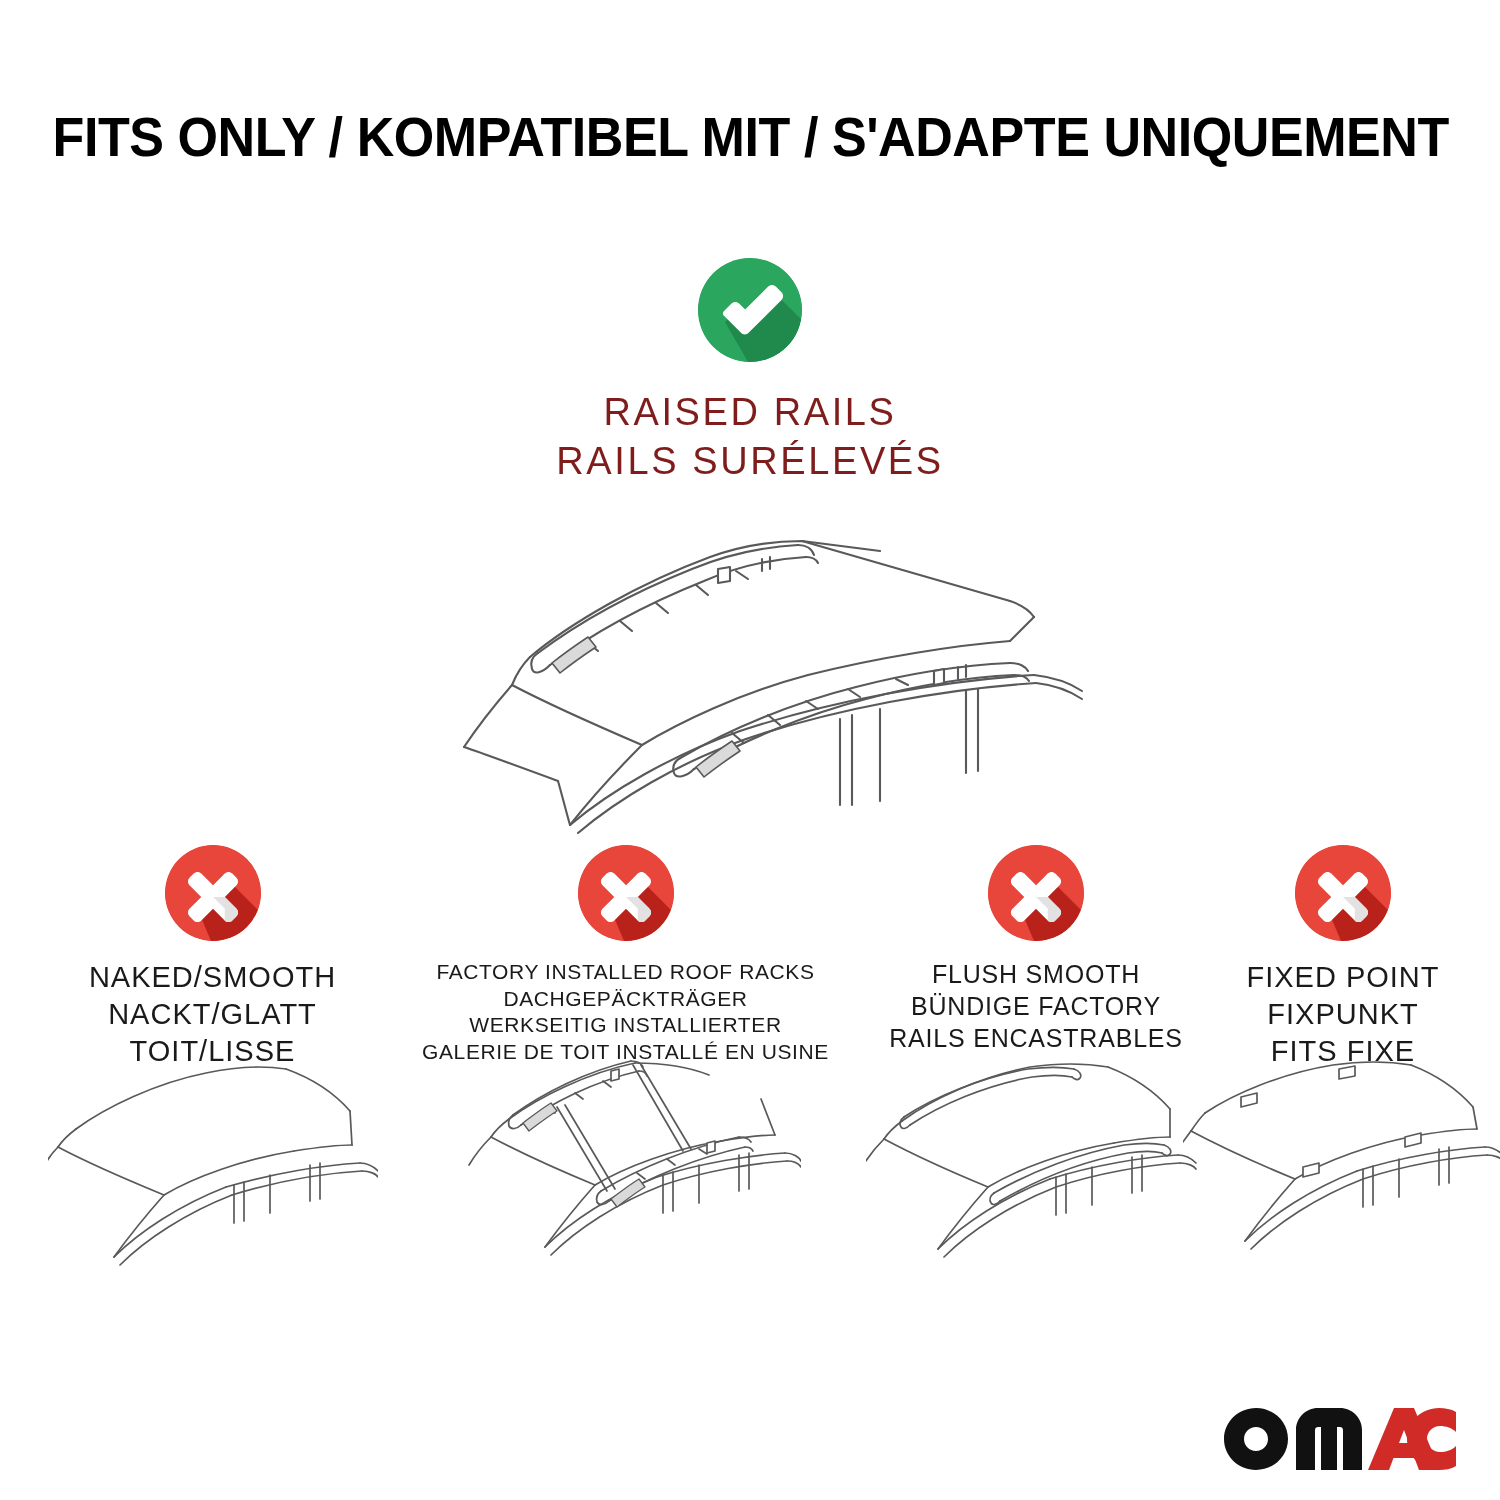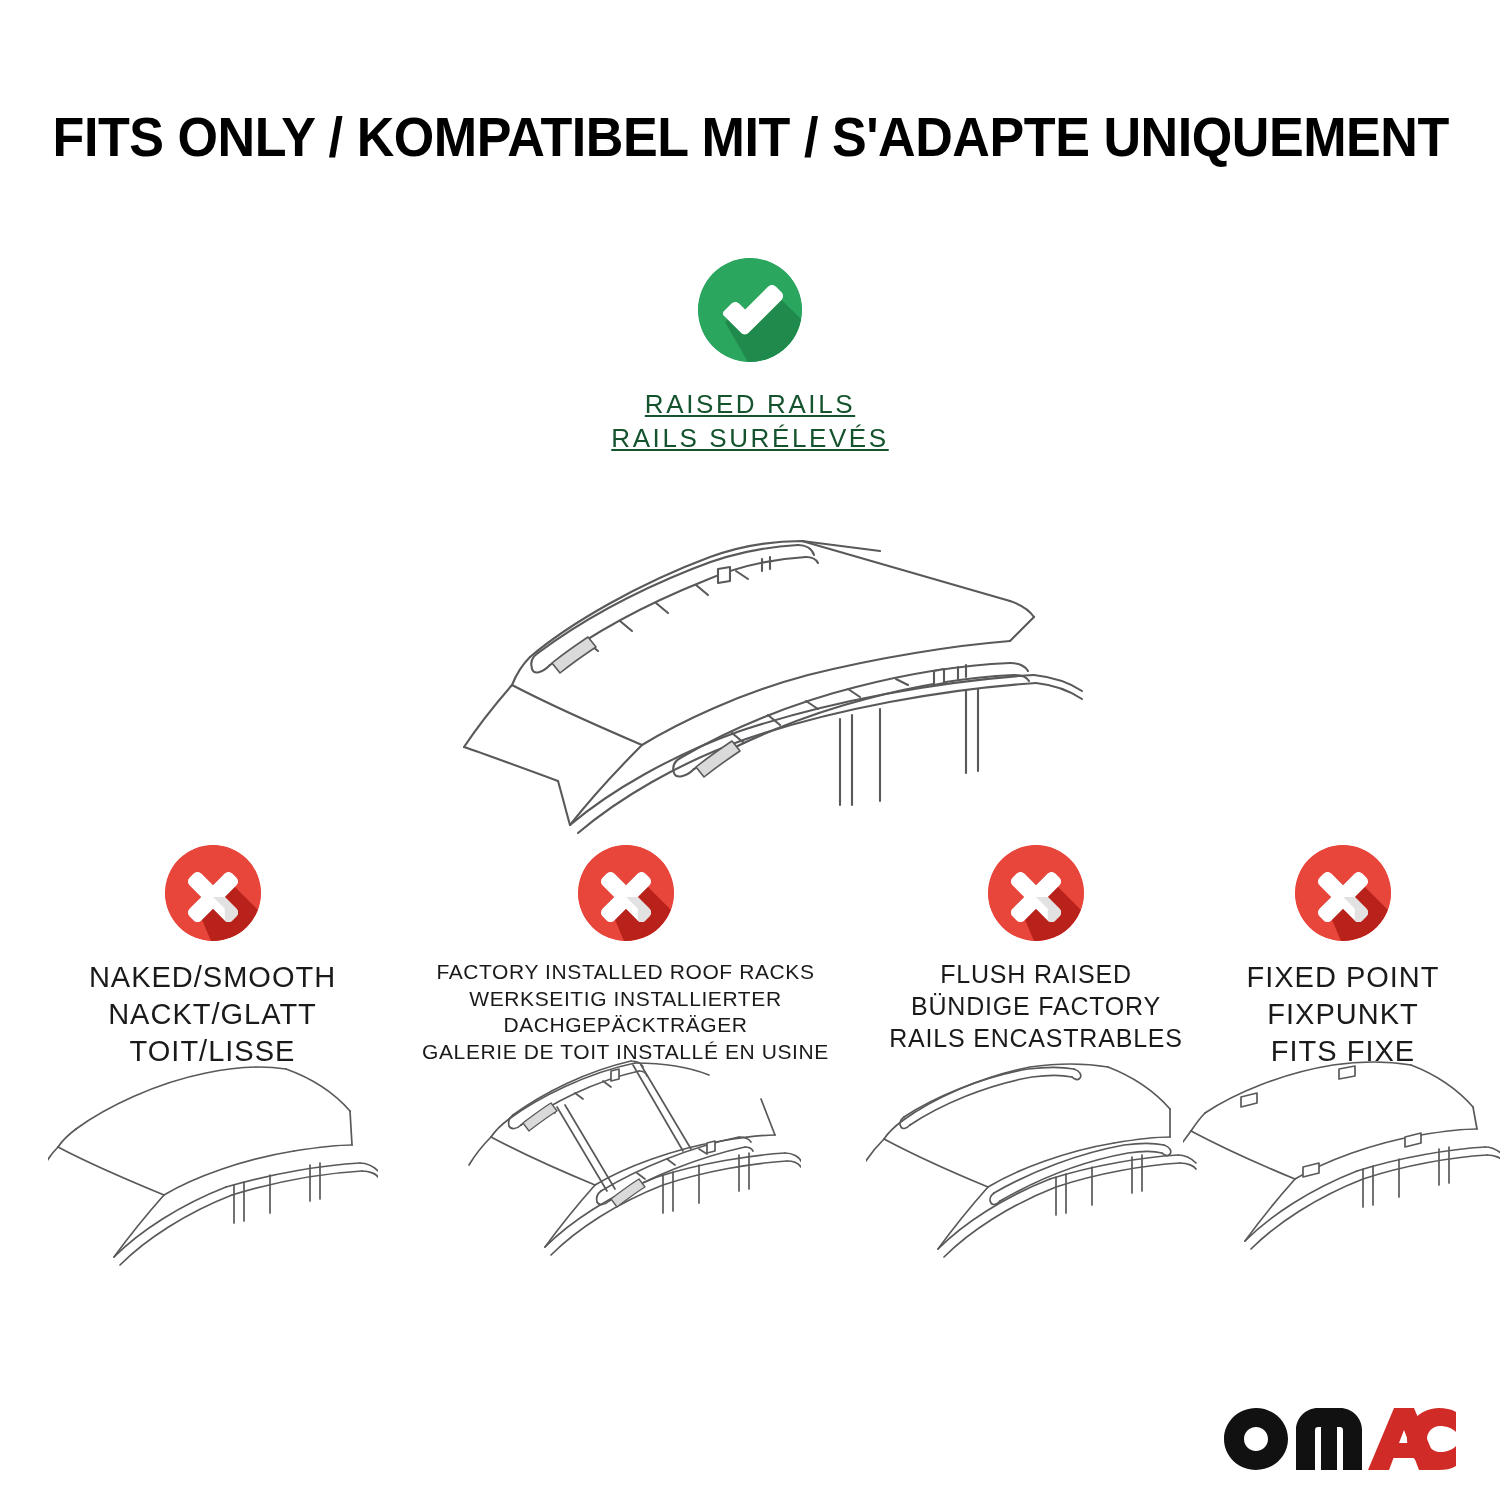--- a/index.html
+++ b/index.html
@@ -59,25 +59,24 @@
     width: 96px;
     height: 96px;
     background: #E8453B;
   }
 
   .fits-labels {
     margin-top: 22px;
     line-height: 1.30;
   }
   .fits-labels .line {
-    font-size: 26px;
+    font-size: 38px;
     letter-spacing: 2.6px;
-    color: #14532d;
+    color: #7f1d1d;
     white-space: nowrap;
-    text-decoration: underline;
   }
 
   
   .main-art {
     position: absolute;
     left: 410px;
     top: 505px;
     width: 690px;
     height: 330px;
   }
@@ -304,22 +303,22 @@
             <circle cx="48" cy="48" r="48" fill="#E8453B"></circle>
             <path d="M58,30 L96,68 L96,96 L46,96 L30,58 L44,44 Z" fill="#B8221B"></path>
             <path d="M36.3,28.5 L48,40.2 L59.7,28.5 C61.8,26.4 65.2,26.4 67.3,28.5 L71.5,32.7 C73.6,34.8 73.6,38.2 71.5,40.3 L59.8,52 L71.5,63.7 C73.6,65.8 73.6,69.2 71.5,71.3 L67.3,75.5 C65.2,77.6 61.8,77.6 59.7,75.5 L48,63.8 L36.3,75.5 C34.2,77.6 30.8,77.6 28.7,75.5 L24.5,71.3 C22.4,69.2 22.4,65.8 24.5,63.7 L36.2,52 L24.5,40.3 C22.4,38.2 22.4,34.8 24.5,32.7 L28.7,28.5 C30.8,26.4 34.2,26.4 36.3,28.5 Z" fill="#FFFFFF"></path>
             <path d="M48,52 L59.8,63.8 L59.7,75.5 C61.8,77.6 65.2,77.6 67.3,75.5 L71.5,71.3 C73.6,69.2 73.6,65.8 71.5,63.7 L59.8,52 Z" fill="#E2E2E2"></path>
           </g>
         </svg>
       </div>
     </div>
     <div class="col-labels">
       <div class="line">FACTORY INSTALLED ROOF RACKS</div>
+      <div class="line">DACHGEPÄCKTRÄGER</div>
       <div class="line">WERKSEITIG INSTALLIERTER</div>
-      <div class="line">DACHGEPÄCKTRÄGER</div>
       <div class="line">GALERIE DE TOIT INSTALLÉ EN USINE</div>
     </div>
     <div class="col-art">
       <svg width="350" height="235" viewBox="0 0 350 235">
         <g fill="none" stroke="#59595B" stroke-width="1.7" stroke-linecap="round" stroke-linejoin="round">
 
           <path d="M58,78 C88,56 136,32 184,22"></path>
           <path d="M184,22 C212,22 238,26 258,34"></path>
           <path d="M58,78 C50,84 44,90 40,96"></path>
           <path d="M40,96 C70,112 110,130 144,144"></path>
@@ -383,21 +382,21 @@
           <g clip-path="url(#rclip2)">
             <circle cx="48" cy="48" r="48" fill="#E8453B"></circle>
             <path d="M58,30 L96,68 L96,96 L46,96 L30,58 L44,44 Z" fill="#B8221B"></path>
             <path d="M36.3,28.5 L48,40.2 L59.7,28.5 C61.8,26.4 65.2,26.4 67.3,28.5 L71.5,32.7 C73.6,34.8 73.6,38.2 71.5,40.3 L59.8,52 L71.5,63.7 C73.6,65.8 73.6,69.2 71.5,71.3 L67.3,75.5 C65.2,77.6 61.8,77.6 59.7,75.5 L48,63.8 L36.3,75.5 C34.2,77.6 30.8,77.6 28.7,75.5 L24.5,71.3 C22.4,69.2 22.4,65.8 24.5,63.7 L36.2,52 L24.5,40.3 C22.4,38.2 22.4,34.8 24.5,32.7 L28.7,28.5 C30.8,26.4 34.2,26.4 36.3,28.5 Z" fill="#FFFFFF"></path>
             <path d="M48,52 L59.8,63.8 L59.7,75.5 C61.8,77.6 65.2,77.6 67.3,75.5 L71.5,71.3 C73.6,69.2 73.6,65.8 71.5,63.7 L59.8,52 Z" fill="#E2E2E2"></path>
           </g>
         </svg>
       </div>
     </div>
     <div class="col-labels">
-      <div class="line">FLUSH RAISED</div>
+      <div class="line">FLUSH SMOOTH</div>
       <div class="line">BÜNDIGE FACTORY</div>
       <div class="line">RAILS ENCASTRABLES</div>
     </div>
     <div class="col-art">
       <svg width="340" height="225" viewBox="0 0 340 225">
         <g fill="none" stroke="#59595B" stroke-width="1.7" stroke-linecap="round" stroke-linejoin="round">
           <path d="M36,70 C66,48 114,26 164,16 C192,12 218,12 242,16"></path>
           <path d="M242,16 C268,26 290,42 304,58"></path>
           <path d="M36,70 C28,76 22,82 18,88"></path>
           <path d="M18,88 C48,104 88,122 122,136"></path>

